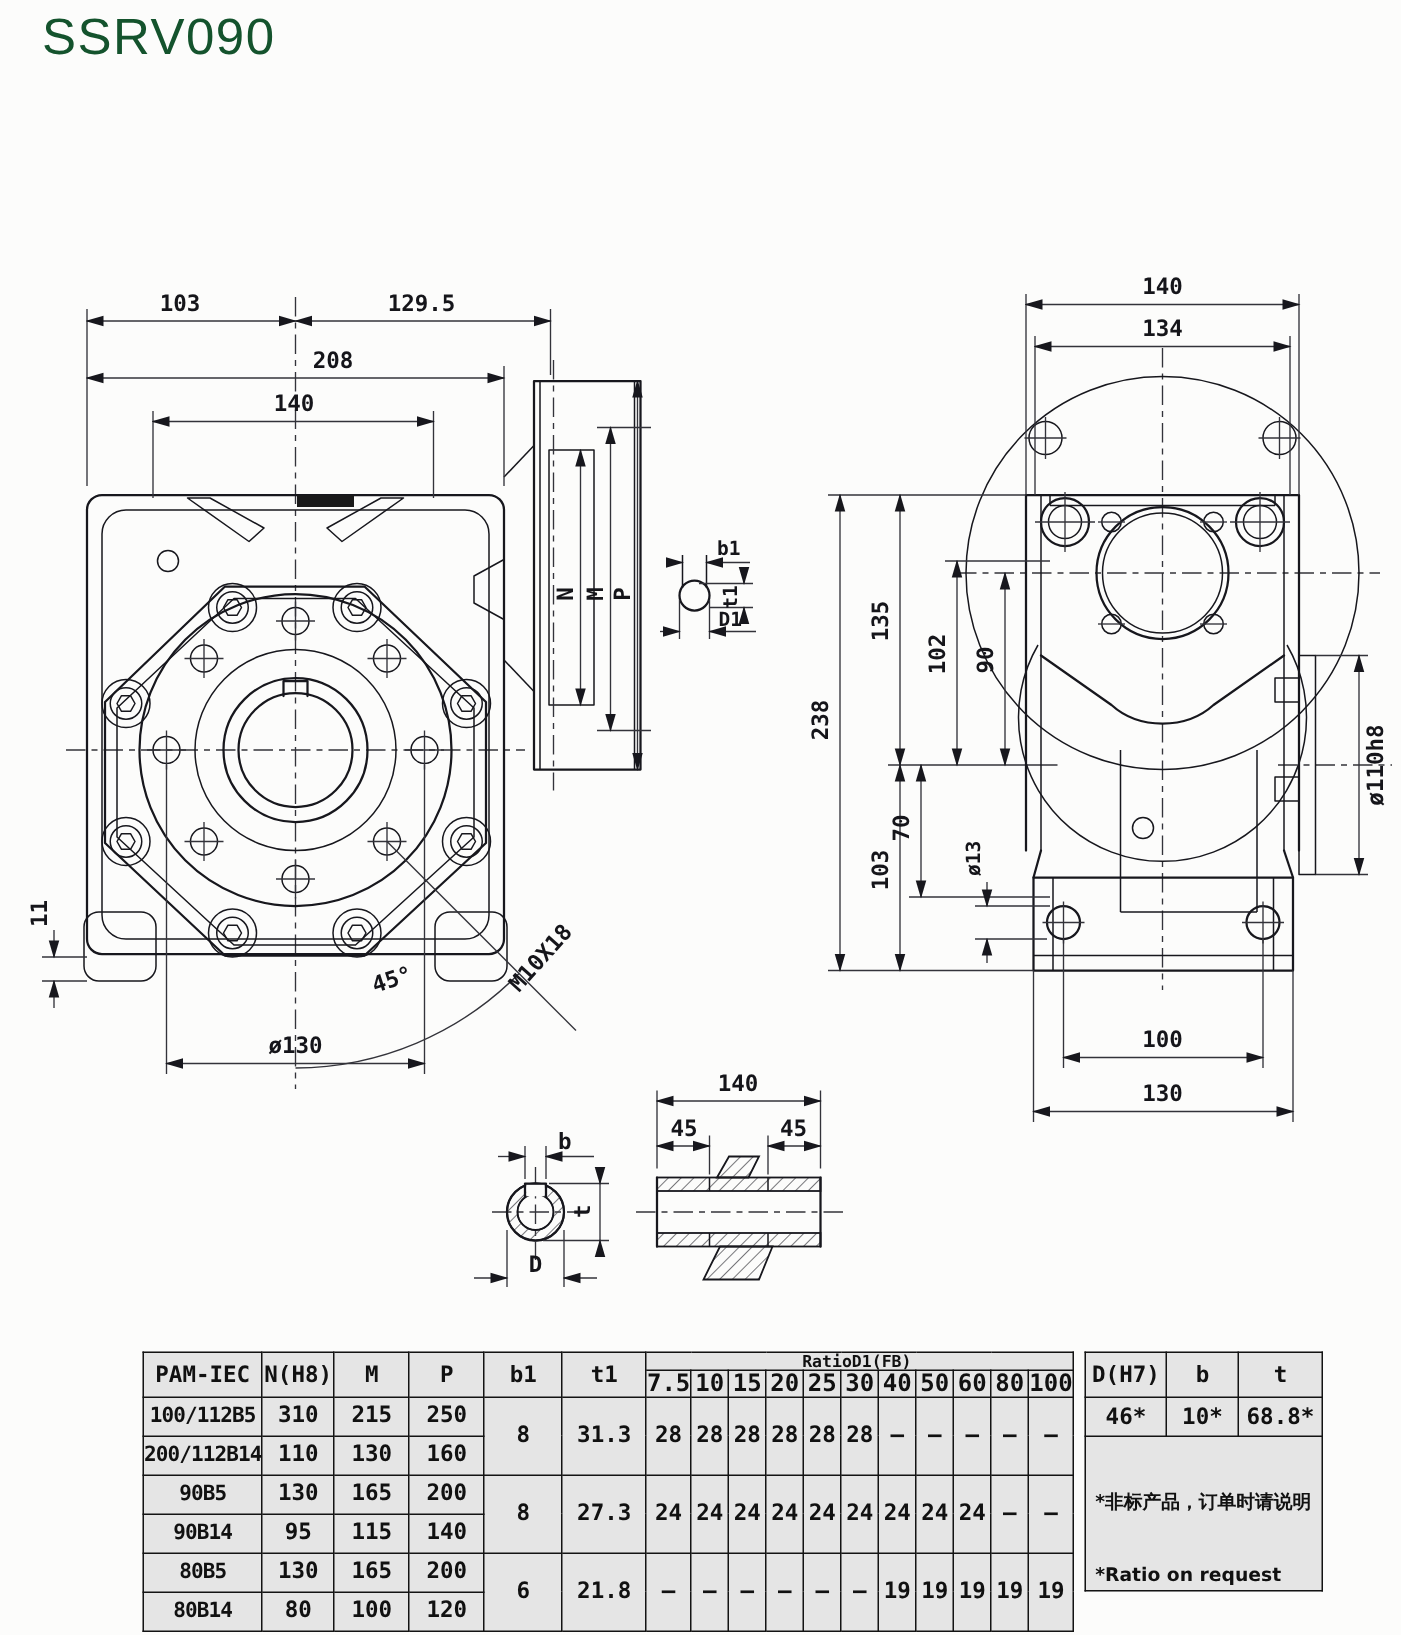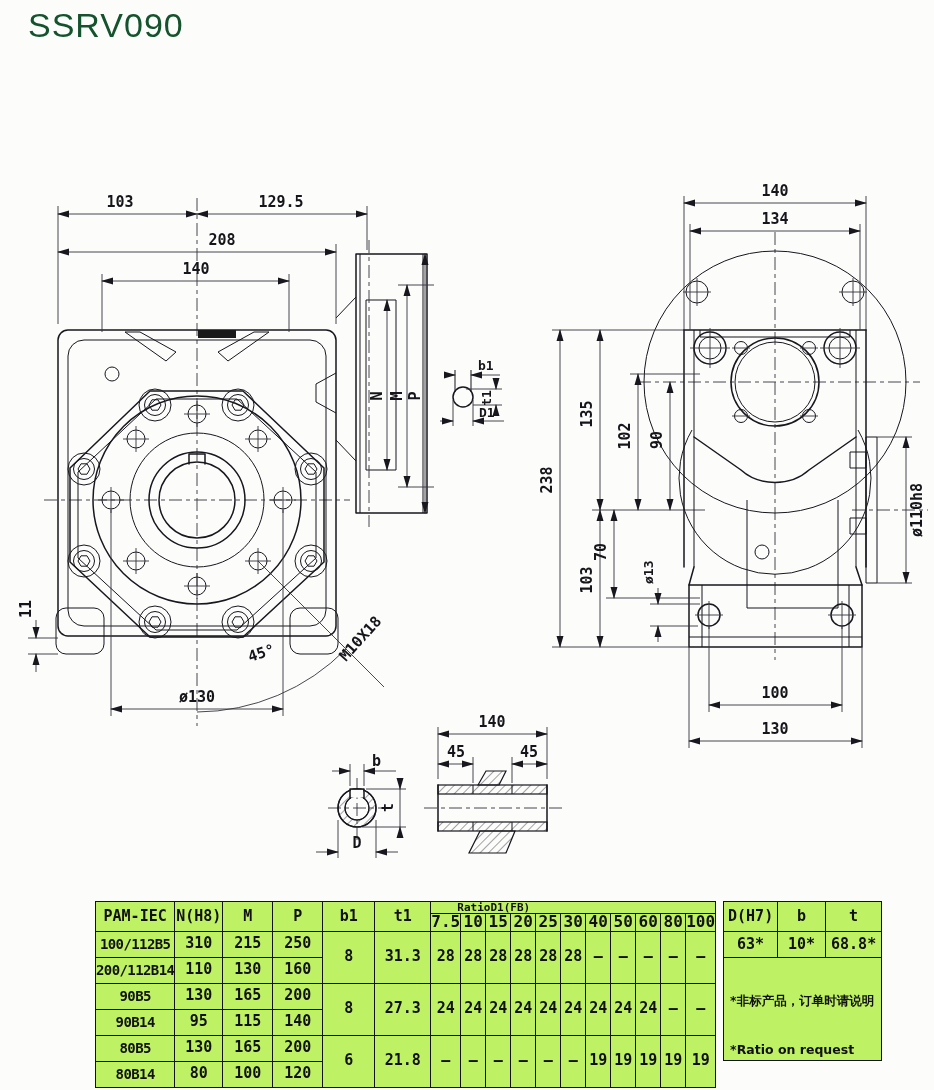--- a/index.html
+++ b/index.html
@@ -11,26 +11,26 @@
   svg text{font:700 15px "DejaVu Sans Mono",monospace;fill:#15151a;}
   svg text.small{font-size:13px;}
   .obj{fill:none;stroke:#17171d;stroke-width:1.5;stroke-linejoin:round;stroke-linecap:round;}
   .thin2{fill:none;stroke:#17171d;stroke-width:1;stroke-linejoin:round;}
   .ext,.dim{fill:none;stroke:#33333a;stroke-width:0.9;}
   .cl{fill:none;stroke:#33333a;stroke-width:0.9;stroke-dasharray:13 4 4 4;}
   .objfill{stroke:#17171d;stroke-width:1.2;}
   
   .tblwrap{position:absolute;left:95px;top:901px;display:flex;align-items:flex-start;gap:7px;
        font-family:"DejaVu Sans Mono",monospace;}
-  table{border-collapse:collapse;table-layout:fixed;background:#bef264;padding-left:40px;}
+  table{border-collapse:collapse;table-layout:fixed;background:#e5e5e5;padding-left:40px;}
   th,td{border:1.7px solid #131313;text-align:center;vertical-align:middle;
        font-weight:700;font-size:15px;padding:0;height:25px;line-height:1.05;}
   .pam{font-size:14px;letter-spacing:-0.6px;}
   .rhead{height:11px;}
-  .rhead .rh{display:flex;justify-content:flex-start;padding:0 30px 0 26px;
+  .rhead .rh{display:flex;justify-content:center;padding:0 30px 0 26px;
        font-size:11px;line-height:11px;}
   .rcols th{height:14px;font-size:16px;}
   .notecell{text-align:left;vertical-align:middle;font-weight:700;}
   .notecell div{padding:2px 6px;font-size:12.5px;font-family:"DejaVu Sans",sans-serif;margin-top:32px;}
 </style>
 </head>
 <body>
 
 <div class="page-title">SSRV090</div>
 
@@ -495,21 +495,21 @@
         <col style="width:48px">
         <col style="width:56px">
       </colgroup>
     <tbody>
         <tr>
       <th style="height:29px">D(H7)</th>
       <th>b</th>
       <th>t</th>
     </tr>
     <tr>
-      <td>63*</td>
+      <td>46*</td>
       <td>10*</td>
       <td>68.8*</td>
     </tr>
     <tr>
       <td colspan="3" class="notecell" style="height:102px">
         <div>*非标产品，订单时请说明</div>
         <div>*Ratio on request</div>
       </td>
     </tr>
   </tbody>

